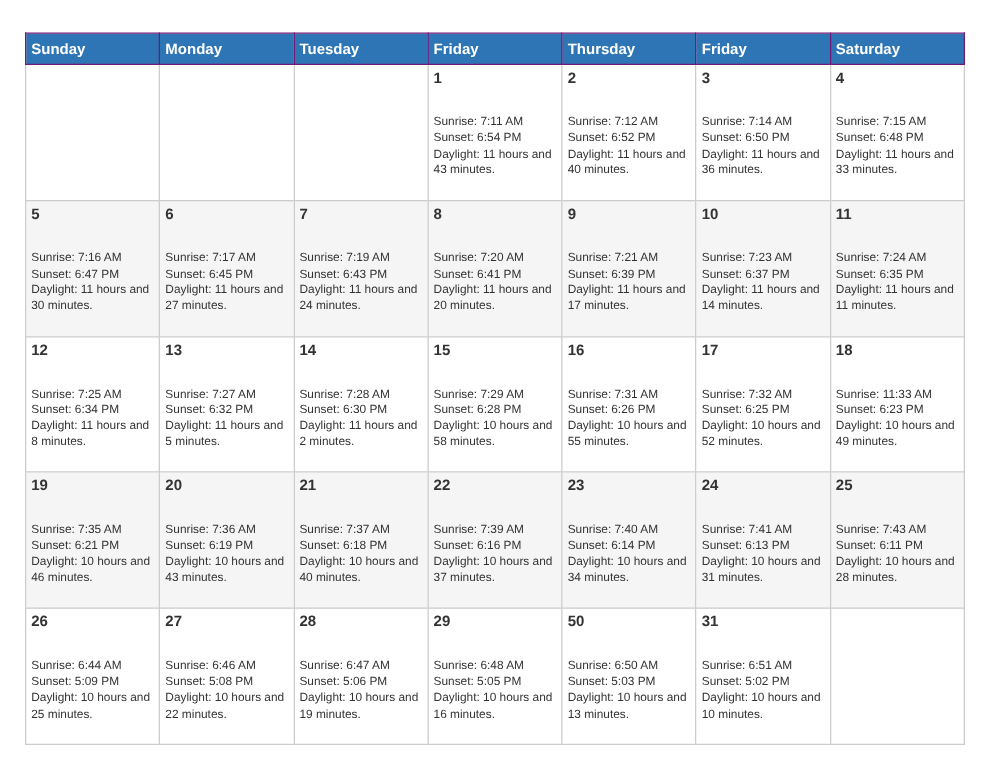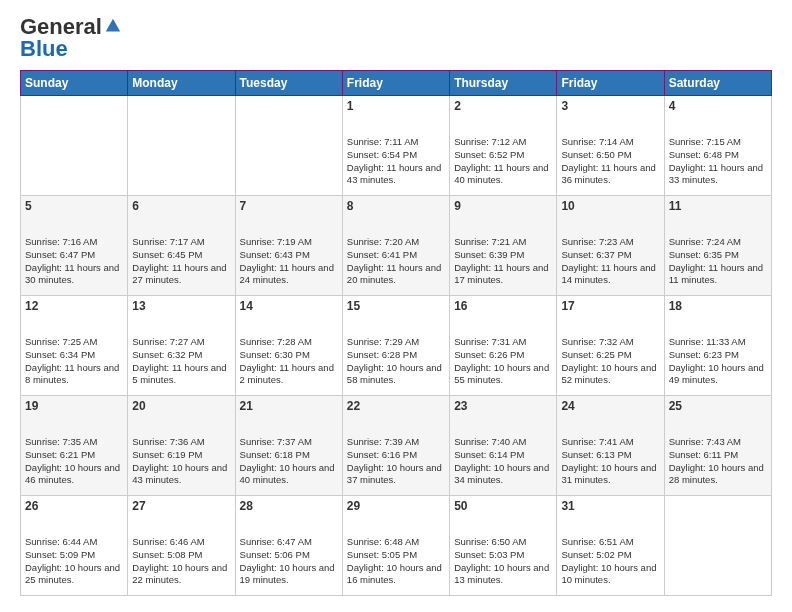--- a/index.html
+++ b/index.html
@@ -93,34 +93,20 @@
     }
     td.empty {
       background: #f9f9f9;
     }
   </style>
 </head>
 <body>
 
 <div class="page">
   <div class="header">
-    <div class="logo">
-      <div>
-        <div style="display:flex;align-items:center;">
-          <span class="logo-text logo-general">General</span>
-
-          <svg class="logo-icon" viewBox="0 0 20 20" xmlns="http://www.w3.org/2000/svg">
-            <polygon points="10,2 18,16 2,16" fill="#2e75b6"></polygon>
-          </svg>
-        </div>
-        <div>
-          <span class="logo-text logo-blue">Blue</span>
-        </div>
-      </div>
-    </div>
   </div>
 
   <table class="calendar">
     <thead>
       <tr>
         <th>Sunday</th>
         <th>Monday</th>
         <th>Tuesday</th>
         <th>Friday</th>
         <th>Thursday</th>

